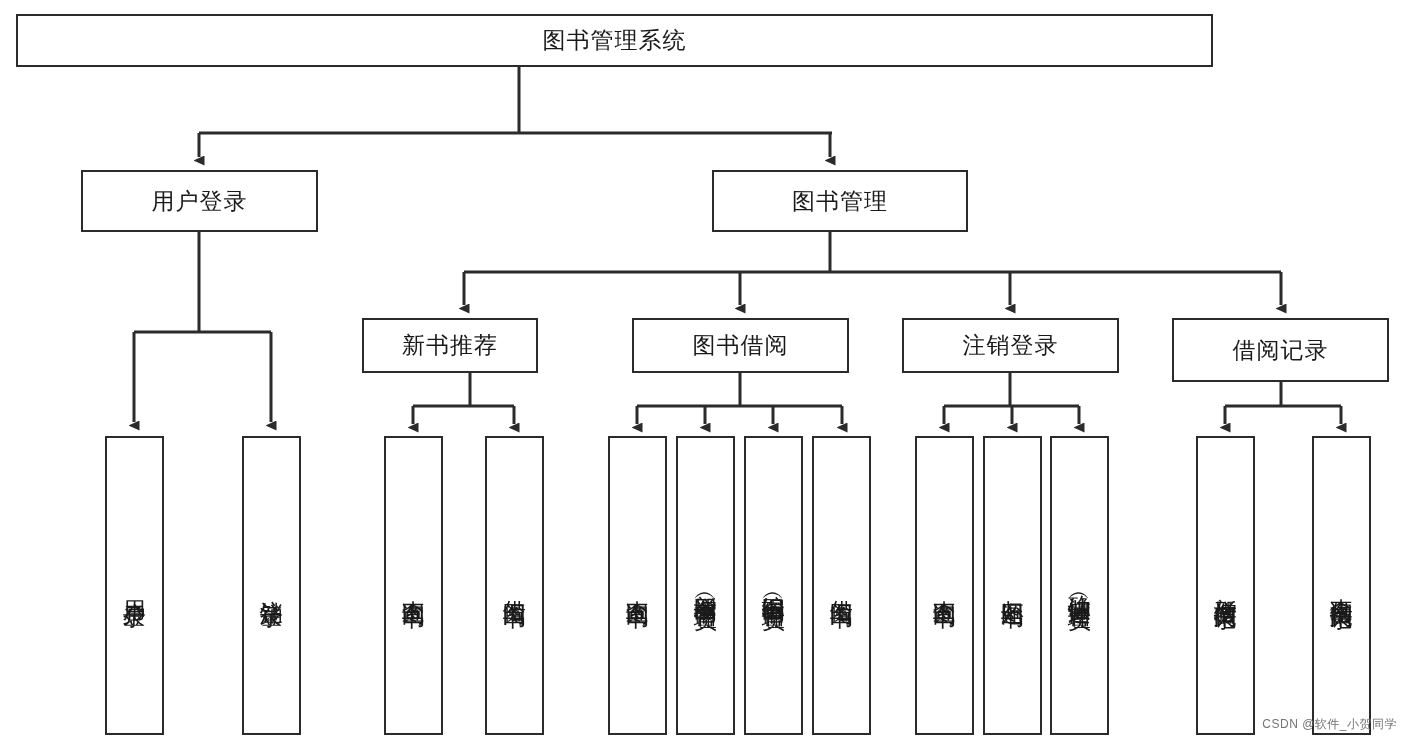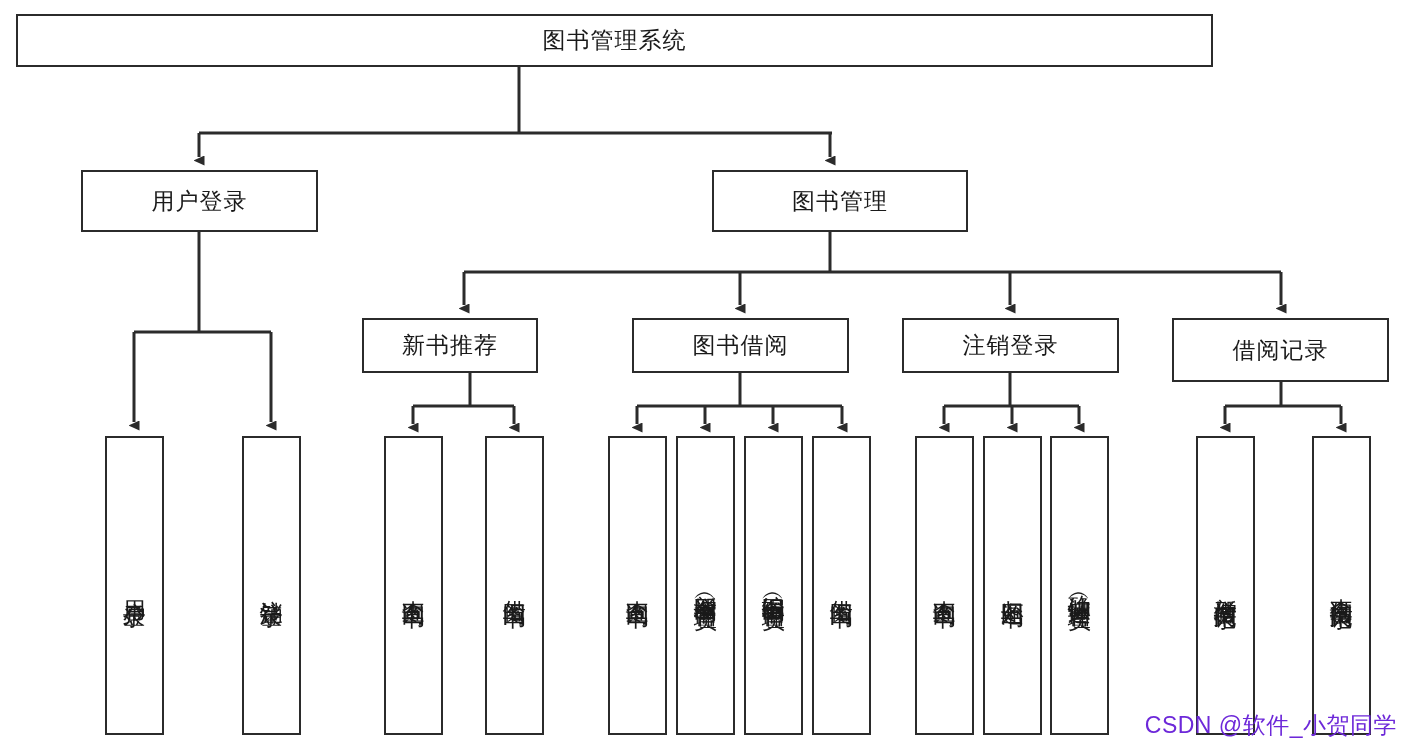--- a/index.html
+++ b/index.html
@@ -57,23 +57,23 @@
     font-size: 23px;
     line-height: 1.32;
     letter-spacing: 2px;
     color: #1a1a1a;
     white-space: nowrap;
     text-align: center;
   }
   .watermark {
     position: absolute;
     right: 8px;
-    bottom: 6px;
-    font-size: 23px;
-    color: #6d28d9;
+    bottom: 14px;
+    font-size: 12px;
+    color: #737373;
     letter-spacing: 0.5px;
     white-space: nowrap;
   }
 </style>
 </head>
 <body>
 
 <div id="canvas">
 
   <svg class="connectors" viewBox="0 0 1405 747" xmlns="http://www.w3.org/2000/svg">

